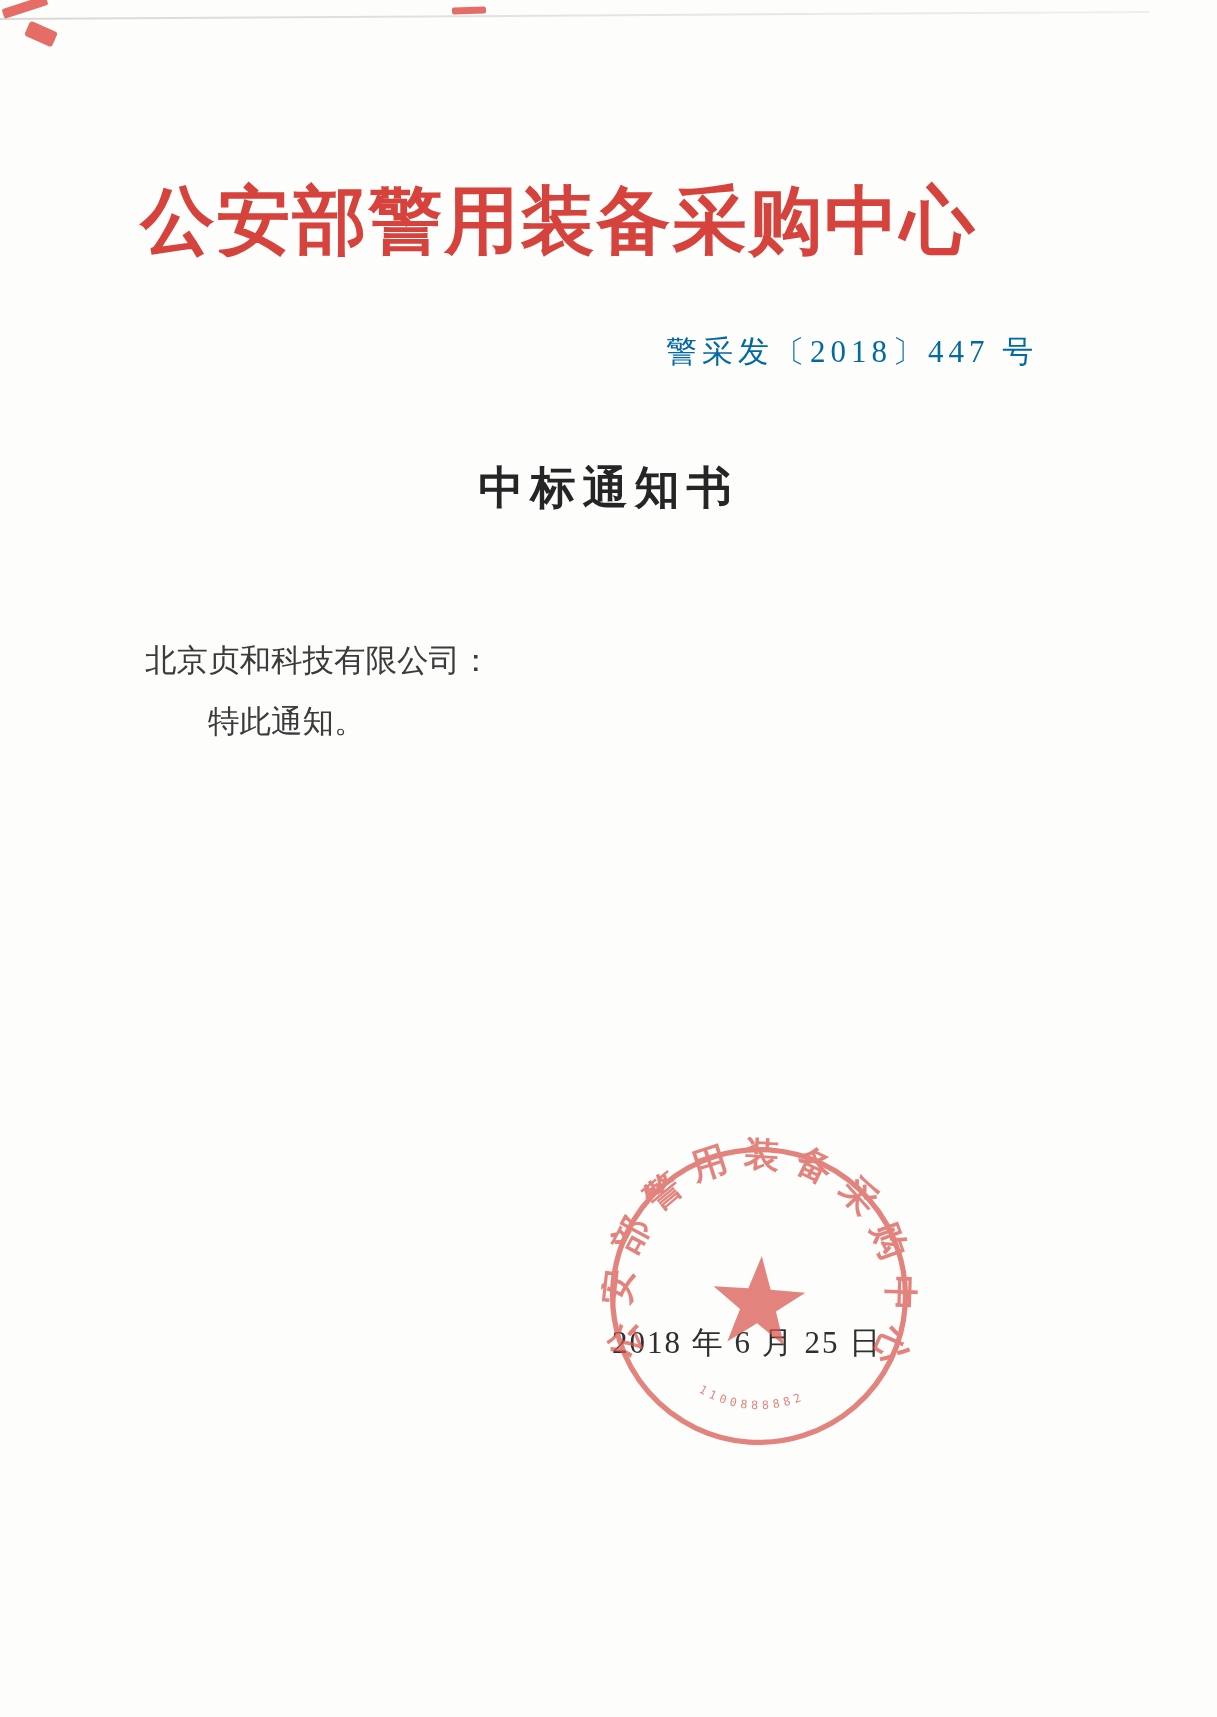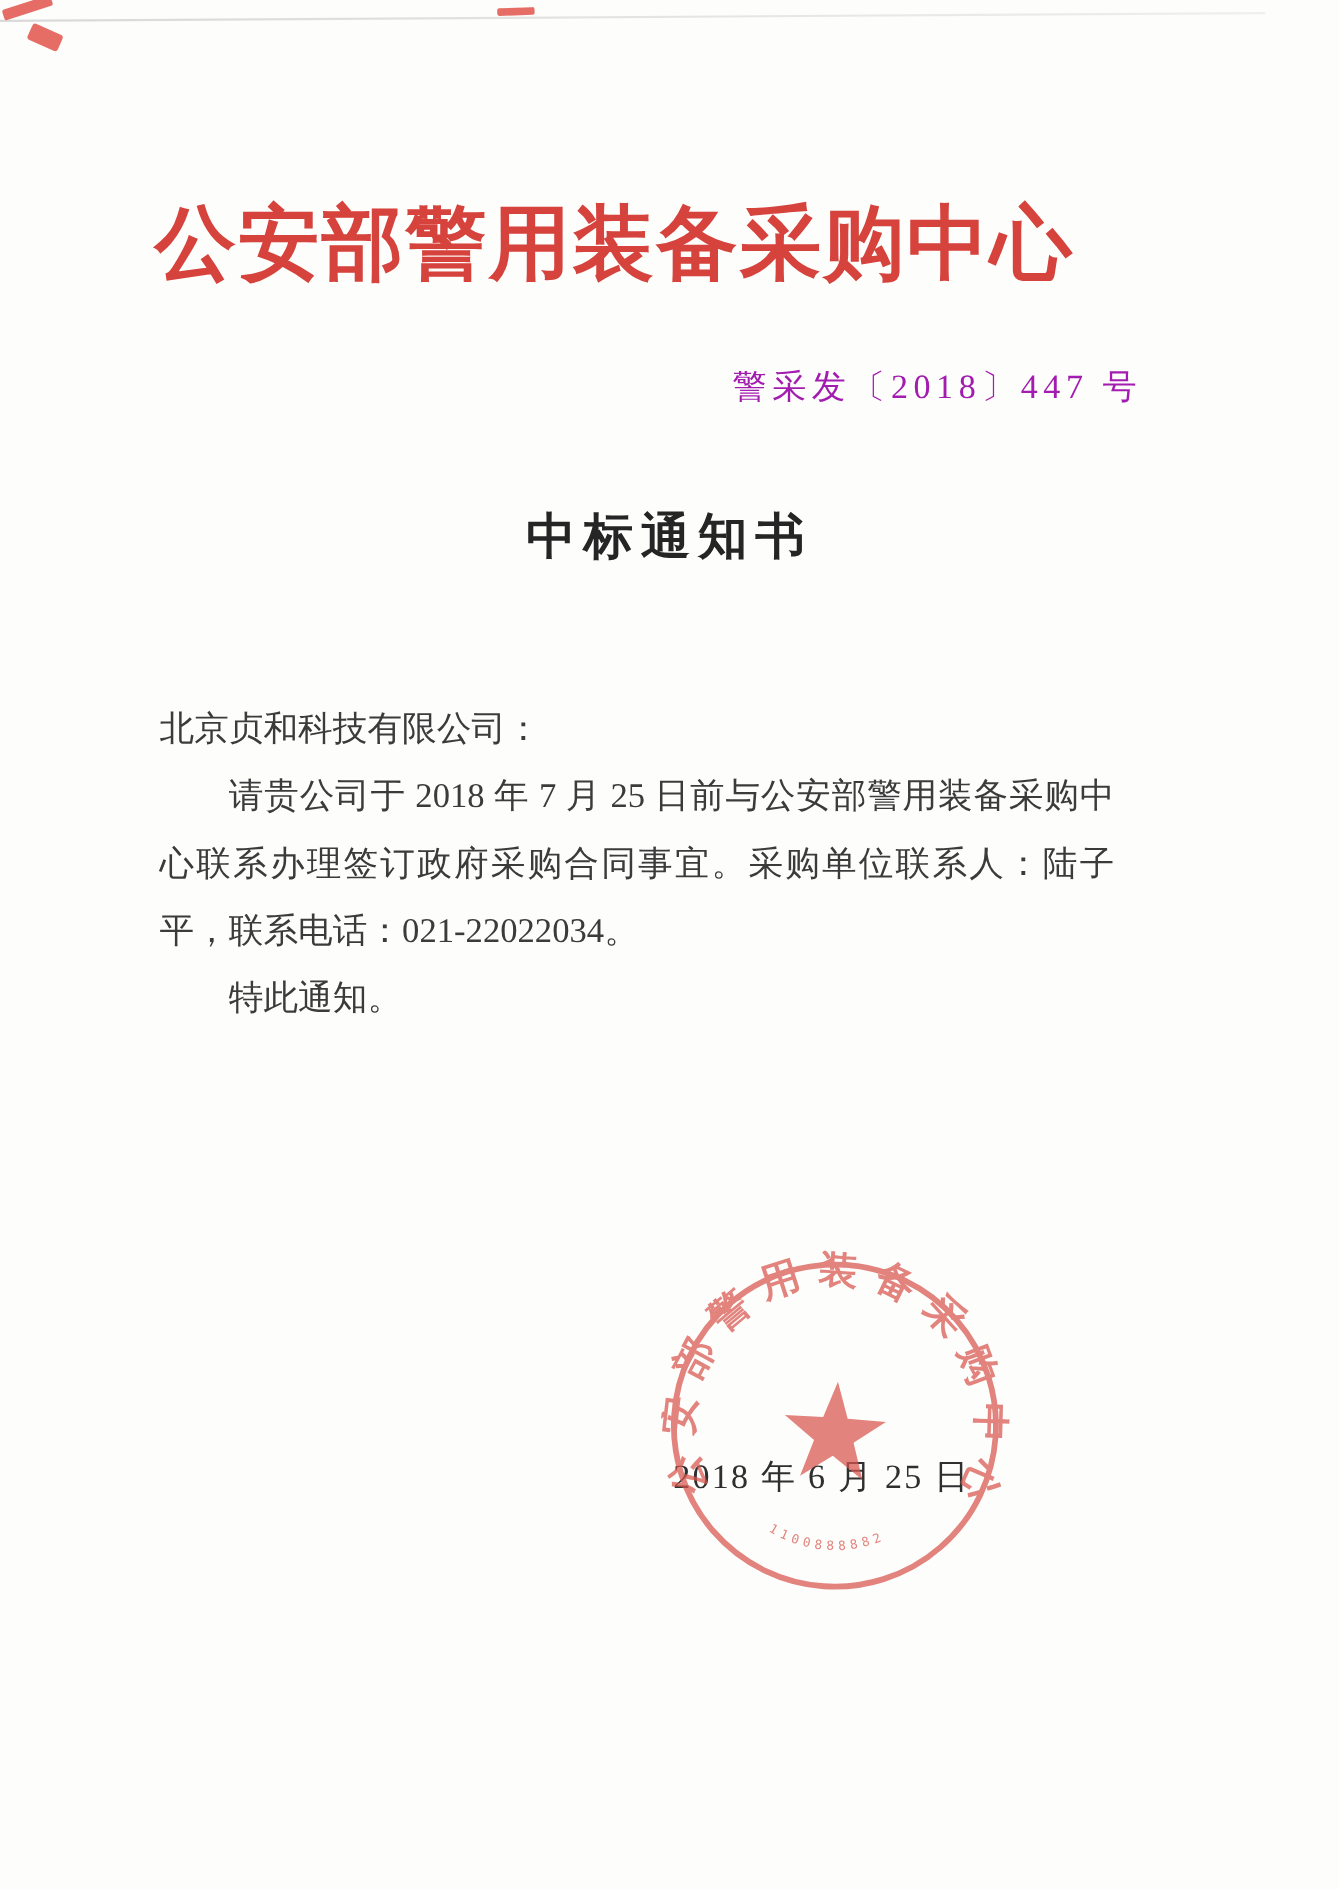--- a/index.html
+++ b/index.html
@@ -48,21 +48,21 @@
     letter-spacing: 2px;
     color: #d6423c;
     white-space: nowrap;
   }
   .doc-number {
     position: absolute;
     left: 666px;
     top: 331px;
     font-size: 31px;
     letter-spacing: 5px;
-    color: #a21caf;
+    color: #0369a1;
     white-space: nowrap;
   }
   .doc-title {
     position: absolute;
     left: 0;
     top: 458px;
     width: 1217px;
     margin: 0;
     text-align: center;
     font-size: 45px;
@@ -73,21 +73,21 @@
   .body-block {
     position: absolute;
     left: 145px;
     top: 632px;
     width: 868px;
     font-size: 31.5px;
     line-height: 61px;
     color: #3b3b3b;
     text-align: justify;
   }
-  .body-block p { margin: 0; }
+  .body-block p { margin: 0; font-family: Liberation Mono, monospace; }
   .body-block .para { text-indent: 2em; }
   .issue-date {
     position: absolute;
     left: 612px;
     top: 1322px;
     font-size: 31px;
     letter-spacing: 2px;
     color: #2f2f2f;
     white-space: nowrap;
     z-index: 2;
@@ -130,21 +130,20 @@
   <div class="corner-mark mark-c"></div>
 
   <h1 class="org-title">公安部警用装备采购中心</h1>
 
   <div class="doc-number">警采发〔2018〕447 号</div>
 
   <h2 class="doc-title">中标通知书</h2>
 
   <div class="body-block">
     <p class="salutation">北京贞和科技有限公司：</p>
-    <p class="para">请贵公司于 2018 年 7 月 25 日前与公安部警用装备采购中心联系办理签订政府采购合同事宜。采购单位联系人：陆子平，联系电话：021-22022034。</p>
     <p class="para">特此通知。</p>
   </div>
 
   <div class="issue-date">2018 年 6 月 25 日</div>
 
   <div class="seal">
     <svg viewBox="0 0 300 300" width="316" height="316" aria-hidden="true">
       <defs>
         <path id="sealArcTop" d="M 40 205 A 123 123 0 1 1 260 205" fill="none"></path>
         <path id="sealArcBottom" d="M 62 212 A 108 108 0 0 0 238 212" fill="none"></path>

